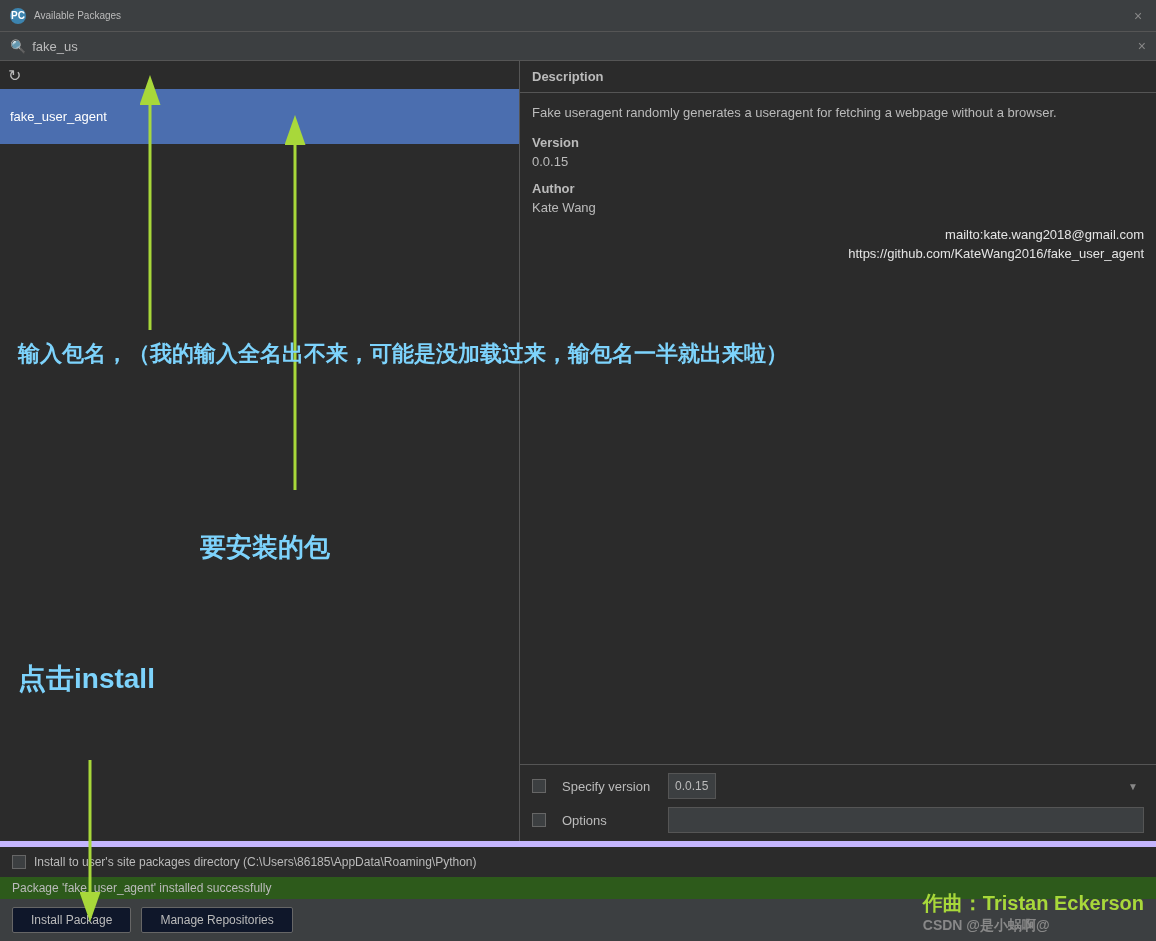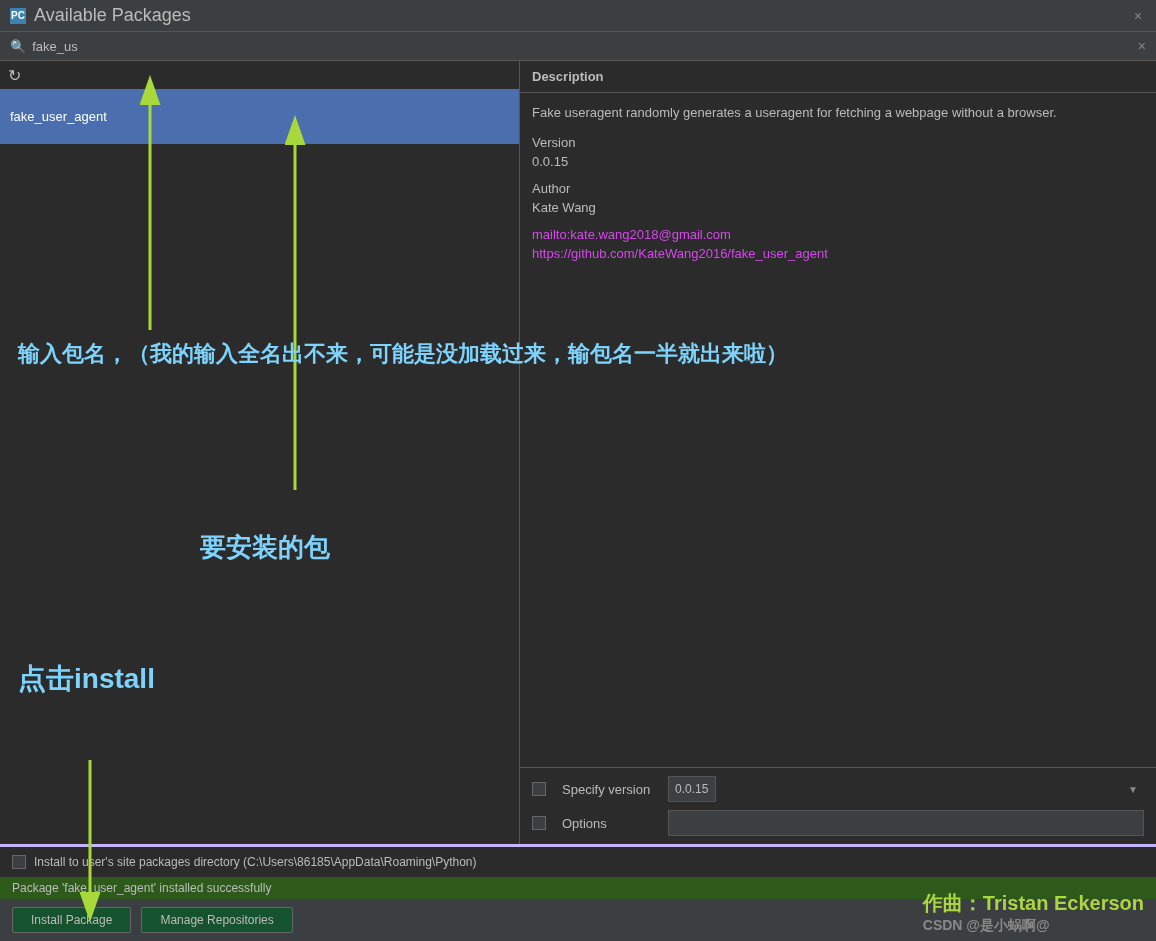--- a/index.html
+++ b/index.html
@@ -37,27 +37,27 @@
       border-bottom: 1px solid #555;
     }
     .title-bar-left {
       display: flex;
       align-items: center;
       gap: 8px;
     }
     .title-bar-icon {
       width: 16px; height: 16px;
       background: #3c84af;
-      border-radius: 0;
+      border-radius: 8px;
       display: flex; align-items: center; justify-content: center;
       font-size: 10px; font-weight: bold; color: white;
     }
     .title-bar-title {
       color: #bbbbbb;
-      font-size: 18px;
+      font-size: 10px;
     }
     .close-btn {
       width: 16px; height: 16px;
       display: flex; align-items: center; justify-content: center;
       cursor: pointer;
       color: #888;
       font-size: 14px;
     }
 
     
@@ -158,37 +158,38 @@
       overflow-y: auto;
     }
 
     .desc-text {
       color: #bbbbbb;
       line-height: 1.5;
       margin-bottom: 12px;
     }
 
     .desc-label {
-      font-weight: normal;
+      font-weight: bold;
       color: #bbbbbb;
       margin-bottom: 4px;
       display: block;
     }
 
     .desc-value {
       color: #bbbbbb;
       display: block;
       margin-bottom: 12px;
     }
 
     .desc-link {
       display: block;
-      color: #d946ef;
+      color: #e5e5e5;
       text-decoration: none;
       margin-bottom: 4px;
+      text-align: right;
     }
 
     
     .version-section {
       border-top: 1px solid #555;
       padding: 8px 12px;
       flex-shrink: 0;
     }
 
     .option-row {
@@ -246,21 +247,21 @@
       border: 1px solid #555;
       color: #bbbbbb;
       padding: 3px 6px;
       font-size: 12px;
       height: 26px;
       outline: none;
     }
 
     
     .install-options {
-      border-top: 3px solid #c4b5fd;
+      border-top: 6px solid #c4b5fd;
       padding: 8px 12px;
       display: flex;
       align-items: center;
       gap: 8px;
       flex-shrink: 0;
     }
 
     .install-checkbox {
       width: 14px; height: 14px;
       border: 1px solid #666;
@@ -288,21 +289,21 @@
       display: flex;
       gap: 10px;
       background: #3c3f41;
       flex-shrink: 0;
       align-items: center;
     }
 
     .btn {
       padding: 5px 18px;
       border: 1px solid #666;
-      background: #14532d;
+      background: #0f172a;
       color: #bbbbbb;
       cursor: pointer;
       font-size: 12px;
       border-radius: 2px;
     }
 
     
     .annotation {
       position: absolute;
       color: #7dd3fc;

